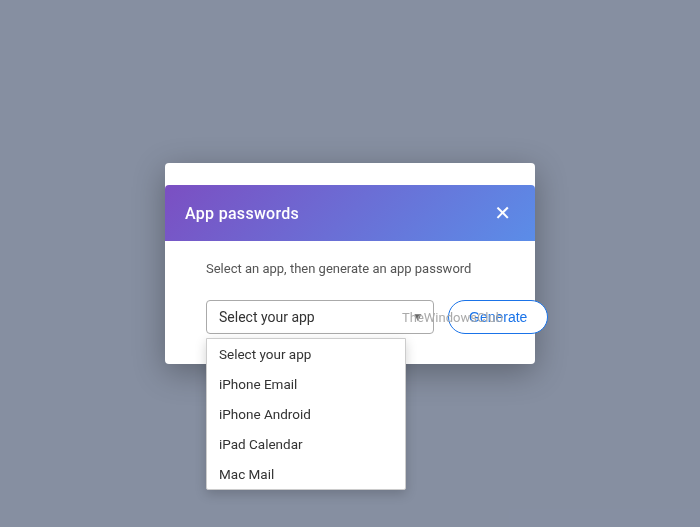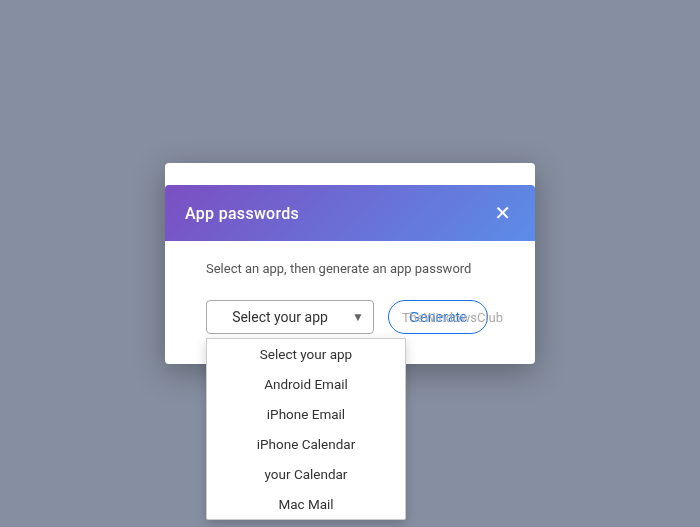--- a/index.html
+++ b/index.html
@@ -62,23 +62,22 @@
       margin-bottom: 24px;
     }
     .controls-row {
       display: flex;
       align-items: flex-start;
       gap: 14px;
       position: relative;
     }
     .select-wrapper {
       position: relative;
-      width: 168px;
+      width: 228px;
       flex-shrink: 0;
-      text-align: center;
     }
     .app-select {
       width: 100%;
       padding: 8px 32px 8px 12px;
       border: 1.5px solid #aaa;
       border-radius: 4px;
       background: #fff;
       font-size: 14px;
       color: #333;
       appearance: none;
@@ -146,24 +145,23 @@
     </div>
     <div class="modal-body">
       <div class="subtitle">Select an app, then generate an app password</div>
       <div class="controls-row">
         <div class="select-wrapper">
           <div class="app-select">Select your app</div>
           <span class="select-arrow">▼</span>
           <div class="dropdown-list">
 
           <div class="dropdown-item">Select your app</div>
-              <div class="dropdown-item">Android Email</div>
               <div class="dropdown-item">iPhone Email</div>
-              <div class="dropdown-item">iPhone Calendar</div>
-              <div class="dropdown-item">your Calendar</div>
+              <div class="dropdown-item">iPhone Android</div>
+              <div class="dropdown-item">iPad Calendar</div>
               <div class="dropdown-item">Mac Mail</div>
             </div>
         </div>
         <button class="generate-btn">Generate</button>
         <span class="watermark">TheWindowsClub</span>
       </div>
     </div>
   </div>
 </div>
 

